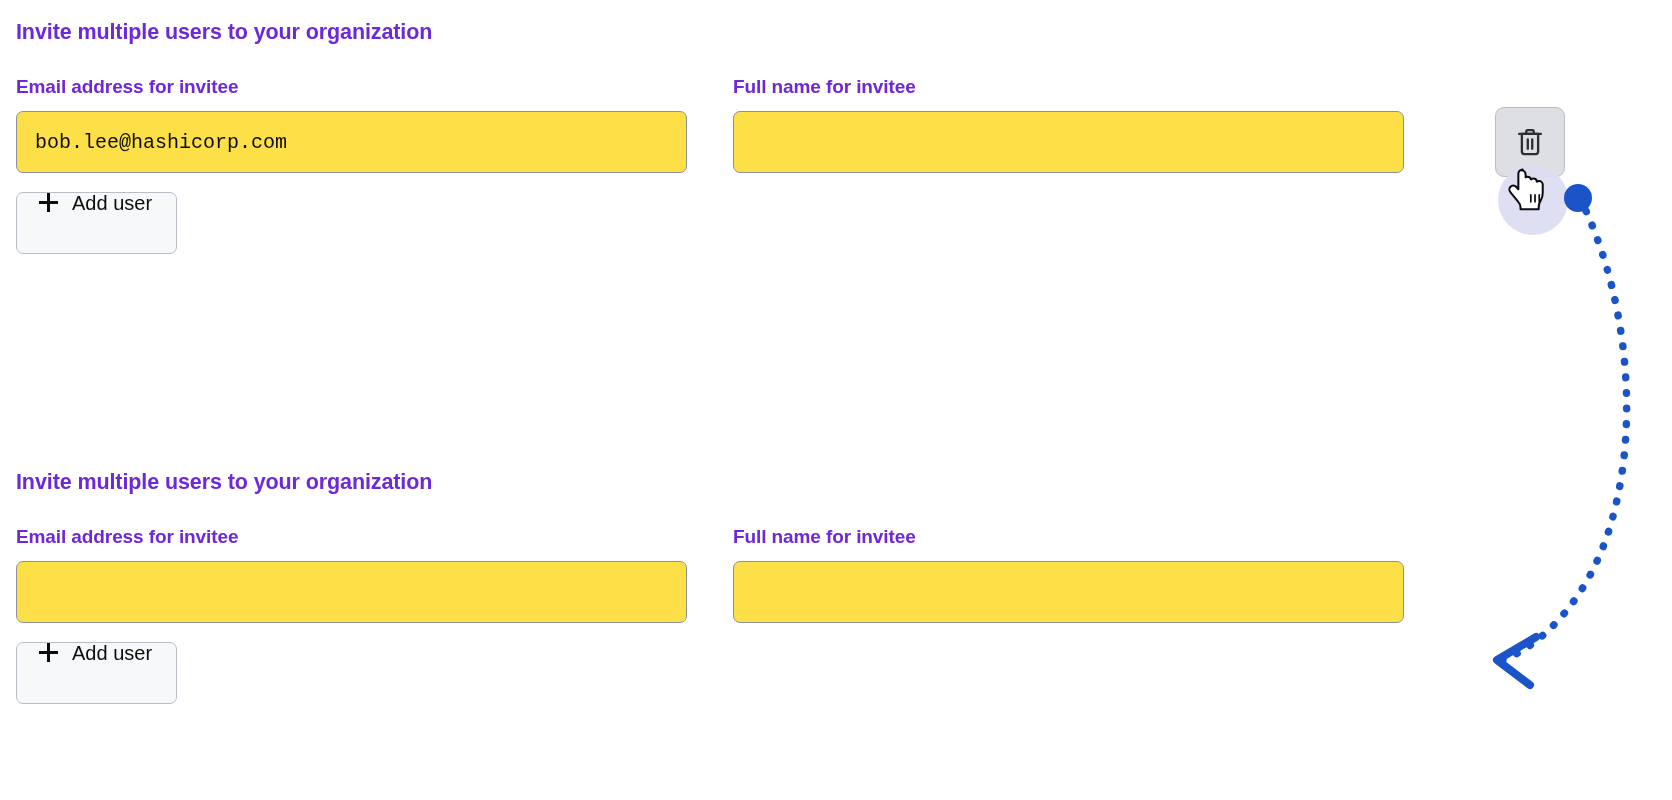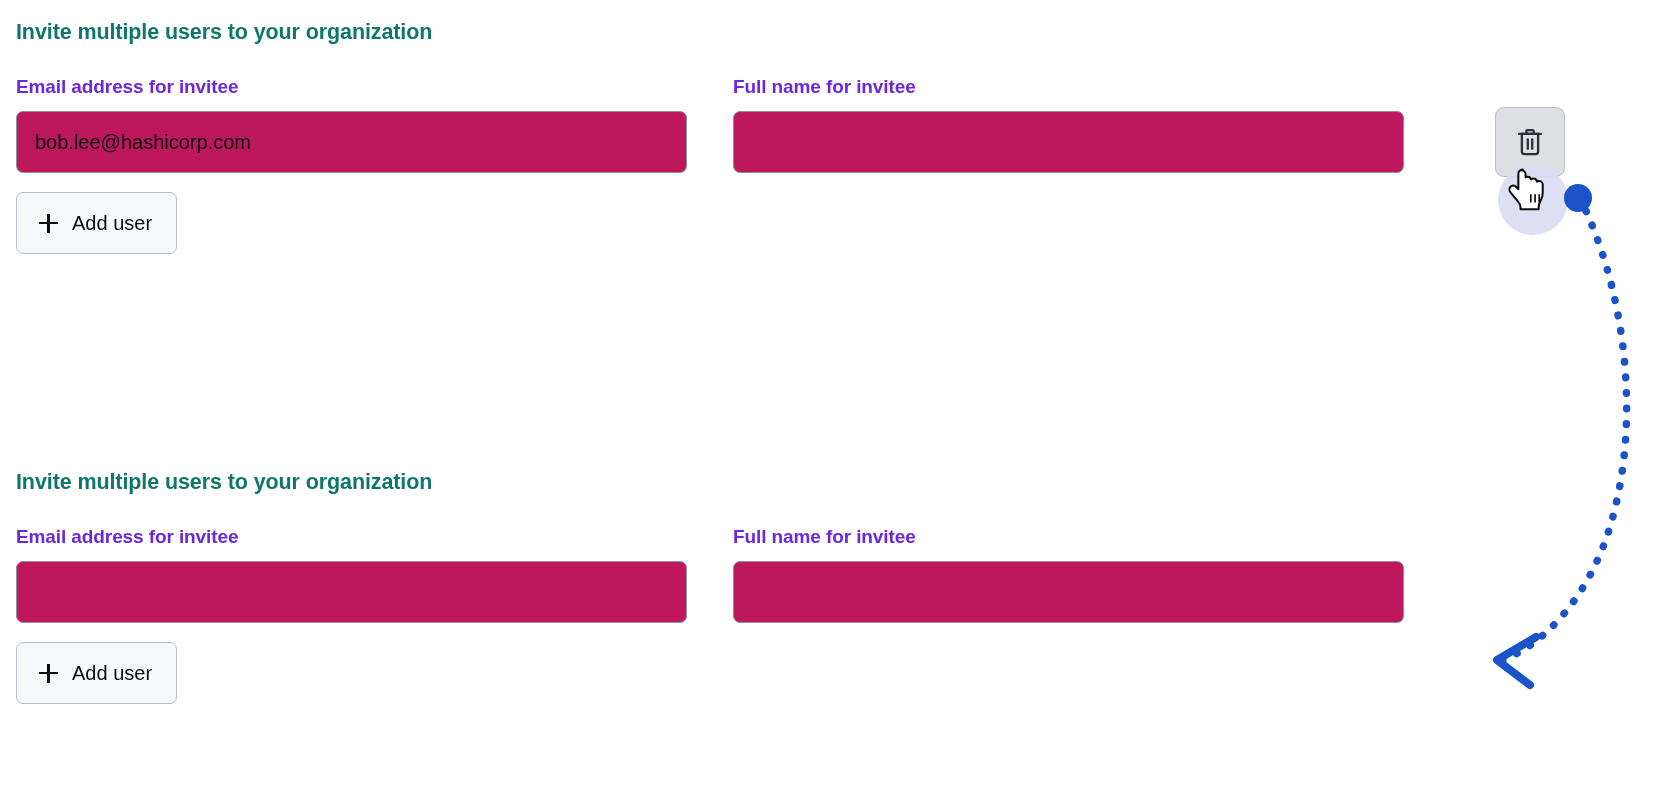--- a/index.html
+++ b/index.html
@@ -27,21 +27,21 @@
     left: 16px;
     width: 1640px;
   }
   #section-1 { top: 18px; }
   #section-2 { top: 468px; }
 
   .section-title {
     font-size: 21.5px;
     font-weight: bold;
     letter-spacing: -0.1px;
-    color: #0f766e;
+    color: #6d28d9;
     line-height: 28px;
     margin: 0;
     padding: 0;
   }
 
   .fields-row {
     position: relative;
     margin-top: 29px;
     height: 100px;
   }
@@ -63,22 +63,22 @@
     margin: 0 0 12px 0;
   }
 
   .text-input {
     display: block;
     box-sizing: border-box;
     width: 100%;
     height: 62px;
     border: 1.5px solid #8c909c;
     border-radius: 7px;
-    background: #be185d;
-    font-family: Liberation Sans, sans-serif;
+    background: #fde047;
+    font-family: Liberation Mono, monospace;
     font-size: 20px;
     color: #0b0c0e;
     padding: 0 18px;
     outline: none;
   }
   .text-input::placeholder { color: #9aa0ab; }
 
   
   .delete-button {
     position: absolute;
@@ -99,21 +99,20 @@
   .delete-button svg { display: block; }
 
   
   .add-user-button {
     position: absolute;
     left: 0;
     top: 117px;
     height: 62px;
     box-sizing: border-box;
     display: inline-flex;
-    align-items: center;
     gap: 14px;
     padding: 0 24px 0 22px;
     border: 1.2px solid #b9bdc7;
     border-radius: 7px;
     background: #f7f8f9;
     font-family: "Liberation Sans", sans-serif;
     font-size: 20px;
     color: #0b0c0e;
     cursor: pointer;
   }

